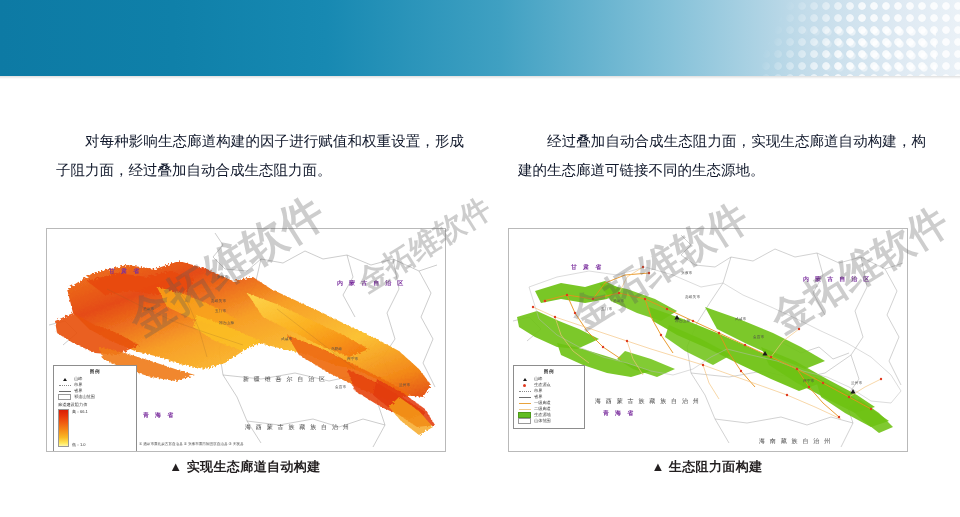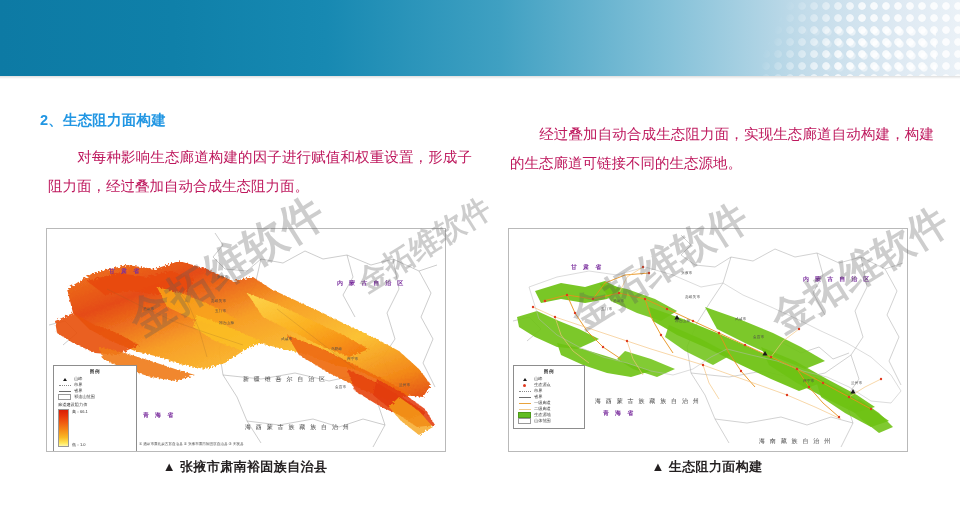--- a/index.html
+++ b/index.html
@@ -39,22 +39,22 @@
   
   .col{position:absolute;top:112px;width:440px;}
   .col-left{left:40px;}
   .col-right{left:502px;}
 
   .sec-title{
     font-size:14.5px;font-weight:bold;color:#2196e3;
     letter-spacing:.2px;margin:0 0 14px 0;line-height:1.2;
   }
   .sec-body{
-    font-size:14.5px;color:#be185d;line-height:2.0;
-    text-align:justify;margin:8px;
+    font-size:14.5px;color:#0f172a;line-height:2.0;
+    text-align:justify;margin:16px;font-family:Liberation Mono, monospace;
   }
   .sec-body .indent{display:inline-block;width:2em;}
 
   
   .map-frame{
     position:absolute;top:228px;width:398px;height:222px;
     border:1px solid #b9b9b9;background:#ffffff;overflow:hidden;
   }
   .map-left{left:46px;}
   .map-right{left:508px;}
@@ -125,21 +125,20 @@
 </head>
 <body>
 
 <div class="banner">
   <div class="banner-dots"></div>
   <div class="banner-dots2"></div>
 </div>
 <div class="banner-shadow"></div>
 
 <div class="col col-left">
-  <h2 class="sec-title">2、生态阻力面构建</h2>
   <p class="sec-body"><span class="indent"></span><span>对每种影响生态廊道构建的因子进行赋值和权重设置，形成子阻力面，经过叠加自动合成生态阻力面。</span></p>
 </div>
 
 <div class="col col-right">
   <p class="sec-body"><span class="indent"></span><span>经过叠加自动合成生态阻力面，实现生态廊道自动构建，构建的生态廊道可链接不同的生态源地。</span></p>
 </div>
 
 <div class="map-frame map-left">
   <svg class="map-canvas" viewBox="0 0 398 222" preserveAspectRatio="none">
     <defs>
@@ -404,19 +403,19 @@
     </div>
     <div class="legend-row">
       <span class="legend-sym">
           <i class="sym-box-white"></i>
         </span>
       <span>山体范围</span>
     </div>
   </div>
 </div>
 
-<div class="caption cap-left">▲ 张掖市肃南裕固族自治县</div>
+<div class="caption cap-left">▲ 实现生态廊道自动构建</div>
 <div class="caption cap-right">▲ 生态阻力面构建</div>
 
 <div class="wm" style="left:118px;top:300px;font-size:44px;">金拓维软件</div>
 <div class="wm" style="left:560px;top:296px;font-size:40px;">金拓维软件</div>
 <div class="wm" style="left:760px;top:300px;font-size:40px;">金拓维软件</div>
 <div class="wm" style="left:350px;top:268px;font-size:30px;">金拓维软件</div>
 
 </body></html>

